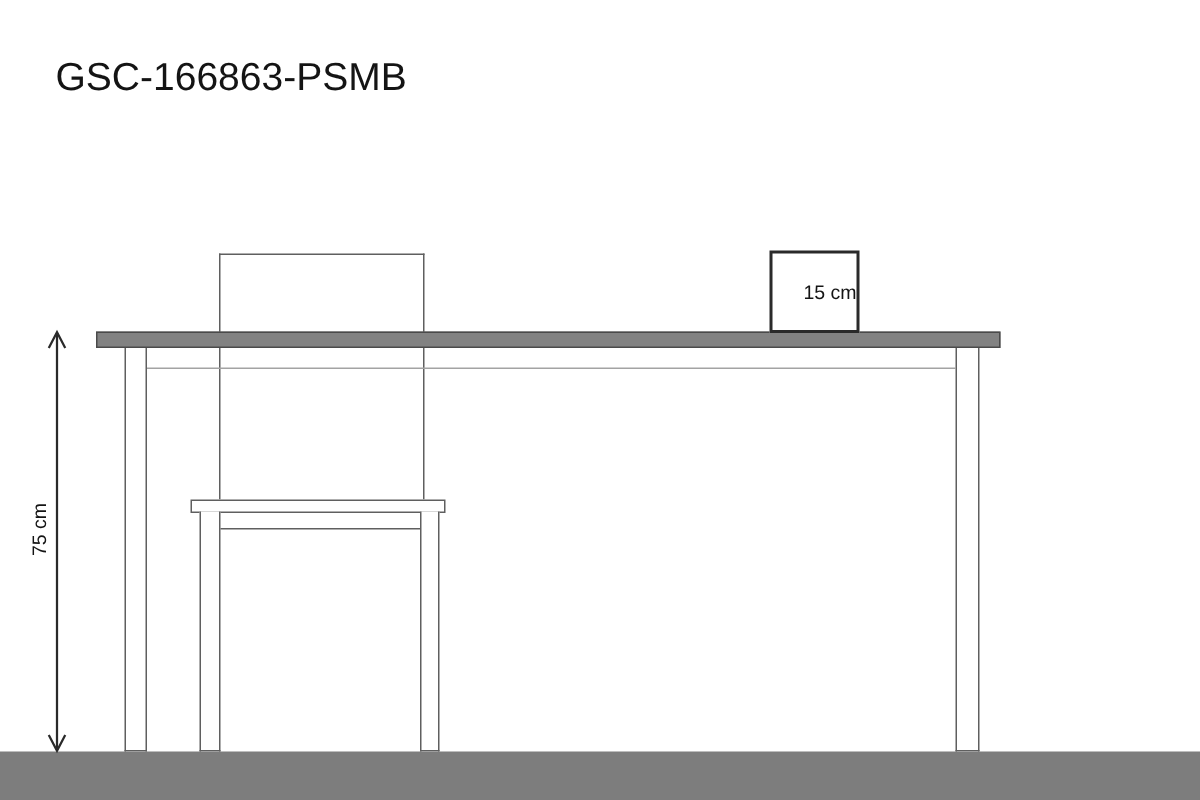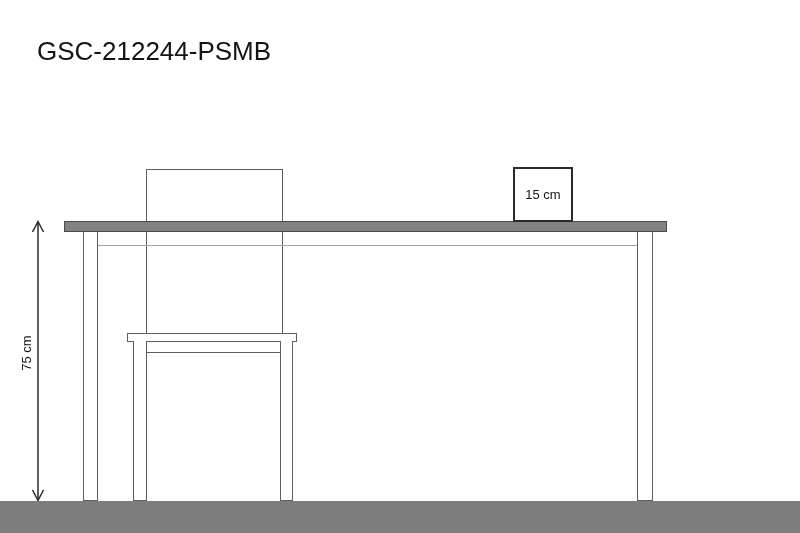--- a/index.html
+++ b/index.html
@@ -79,21 +79,21 @@
   .chair-apron{
     position:absolute;left:147px;top:352px;width:133px;height:0;
     border-top:1px solid var(--line-medium);
   }
 
   
   .box{
     position:absolute;left:513px;top:167px;width:60px;height:55px;
     background:#fff;
     border:2px solid var(--line-dark);
-    display:flex;align-items:center;justify-content:center;
+    display:flex;align-items:center;justify-content:flex-end;
     font-size:13px;
   }
 
   
   .dim-arrow{
     position:absolute;left:0;top:0;width:800px;height:533px;
     pointer-events:none;
   }
   .dim-arrow line,.dim-arrow polyline{
     stroke:var(--line-dark);
@@ -105,21 +105,21 @@
     transform:translate(-50%,-50%) rotate(-90deg);
     font-size:13px;
     white-space:nowrap;
   }
 </style>
 </head>
 <body>
 
 <div class="stage">
 
-  <div class="title">GSC-212244-PSMB</div>
+  <div class="title">GSC-166863-PSMB</div>
 
   <div class="floor"></div>
 
   <div class="backrest"></div>
 
   <div class="desk-apron"></div>
   <div class="leg desk-leg-left"></div>
   <div class="leg desk-leg-right"></div>
   <div class="tabletop"></div>
 

